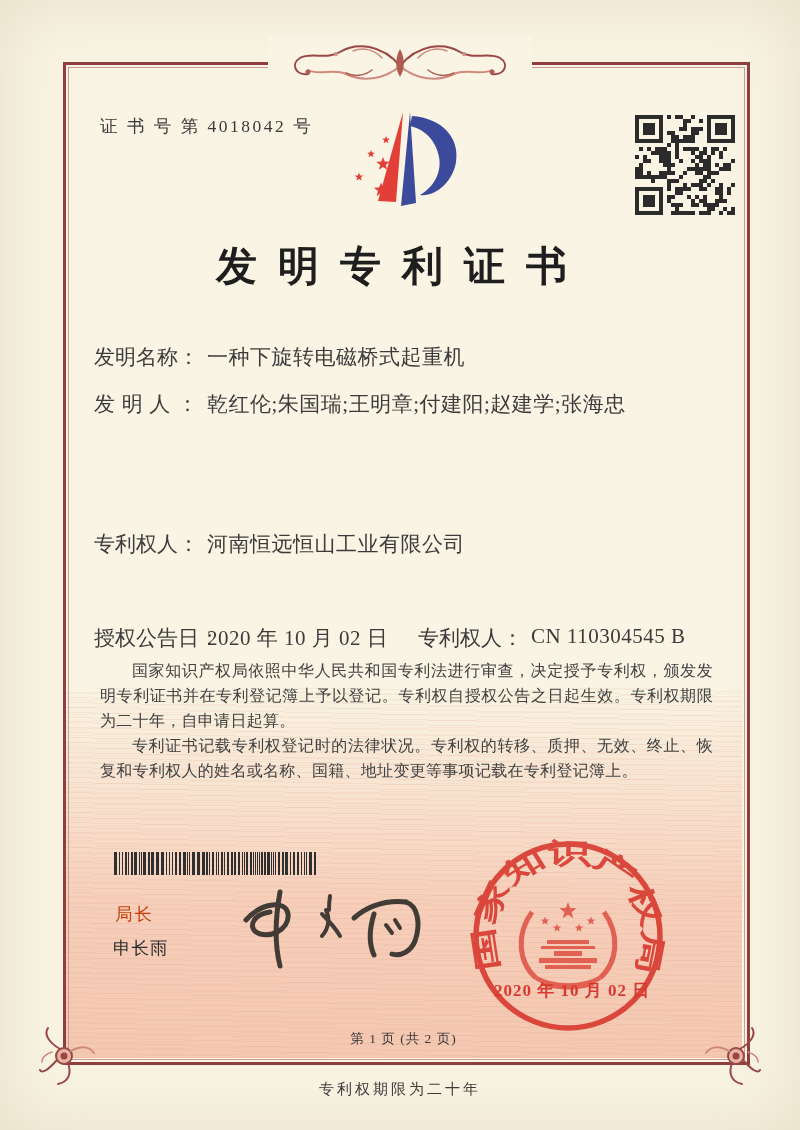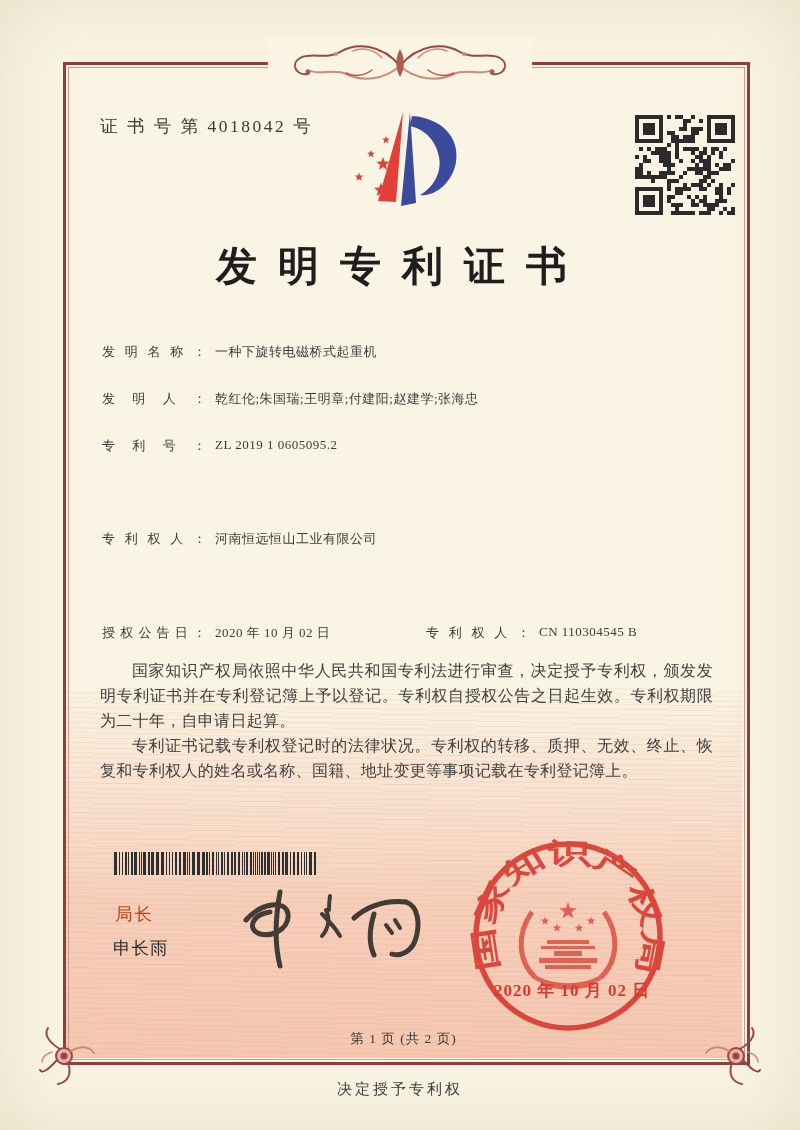--- a/index.html
+++ b/index.html
@@ -19,21 +19,21 @@
   svg.deco{position:absolute;z-index:3;}
   .ornament-top{left:268px;top:36px;}
   .corner-bl{left:38px;top:1026px;}
   .corner-br{left:702px;top:1026px;transform:scaleX(-1);}
   
   .cert-no{position:absolute;left:100px;top:114px;z-index:4;font-size:17.5px;letter-spacing:2.5px;color:#3a3a3a;}
   .logo{position:absolute;left:320px;top:102px;z-index:4;}
   .qr{position:absolute;left:635px;top:115px;z-index:4;}
   .title{position:absolute;left:0;width:800px;top:239px;margin:0;z-index:4;text-align:center;
     font-size:41px;font-weight:700;color:#1e1e1e;letter-spacing:21px;padding-left:4px;box-sizing:border-box;}
-  .row{position:absolute;left:102px;width:620px;z-index:4;font-size:13px;white-space:nowrap;}
+  .row{position:absolute;left:94px;width:620px;z-index:4;font-size:21px;white-space:nowrap;}
   .flabel{display:inline-block;width:104px;text-align:justify;text-align-last:justify;
     vertical-align:top;color:#3b3b3b;}
   .fvalue{margin-left:9px;color:#3b3b3b;letter-spacing:0.5px;}
   .grant2{position:absolute;left:324px;top:0;}
   .para{position:absolute;left:100px;width:613px;margin:0;z-index:4;font-size:16px;line-height:25px;
     text-indent:32px;text-align:justify;color:#414141;letter-spacing:0.3px;}
   .barcode{position:absolute;left:114px;top:852px;z-index:4;}
   .director-label{position:absolute;left:115px;top:902px;z-index:5;font-size:17.5px;letter-spacing:2px;color:#c2410c;}
   .director-name{position:absolute;left:113px;top:936px;z-index:5;font-size:17.5px;letter-spacing:1px;color:#2d2d2d;}
   .signature{position:absolute;left:228px;top:884px;z-index:5;}
@@ -404,23 +404,20 @@
     </svg>
 
   <h1 class="title">发明专利证书</h1>
 
   <div class="row" style="top:343px">
     <span class="flabel">发明名称：</span><span class="fvalue">一种下旋转电磁桥式起重机</span>
   </div>
   <div class="row" style="top:390px">
     <span class="flabel">发明人：</span><span class="fvalue">乾红伦;朱国瑞;王明章;付建阳;赵建学;张海忠</span>
   </div>
-  <div class="row" style="top:437px">
-    <span class="flabel">专利号：</span><span class="fvalue">ZL 2019 1 0605095.2</span>
-  </div>
   <div class="row" style="top:530px">
     <span class="flabel">专利权人：</span><span class="fvalue">河南恒远恒山工业有限公司</span>
   </div>
   <div class="row" style="top:624px">
     <span class="flabel">授权公告日：</span><span class="fvalue">2020 年 10 月 02 日</span>
     <span class="grant2">
       <span class="flabel">专利权人：</span><span class="fvalue">CN 110304545 B</span>
     </span>
   </div>
 
@@ -533,15 +530,15 @@
           <rect x="-14" y="9" width="28" height="5"></rect>
           <rect x="-29" y="16" width="58" height="5"></rect>
           <rect x="-23" y="23" width="46" height="4"></rect>
         </g>
       </g>
     </g>
   </svg>
   <div class="seal-date">2020 年 10 月 02 日</div>
 
   <div class="page-info">第 1 页 (共 2 页)</div>
-  <div class="footer-note">决定授予专利权</div>
+  <div class="footer-note">专利权期限为二十年</div>
 
 </div>
 
 </body></html>

